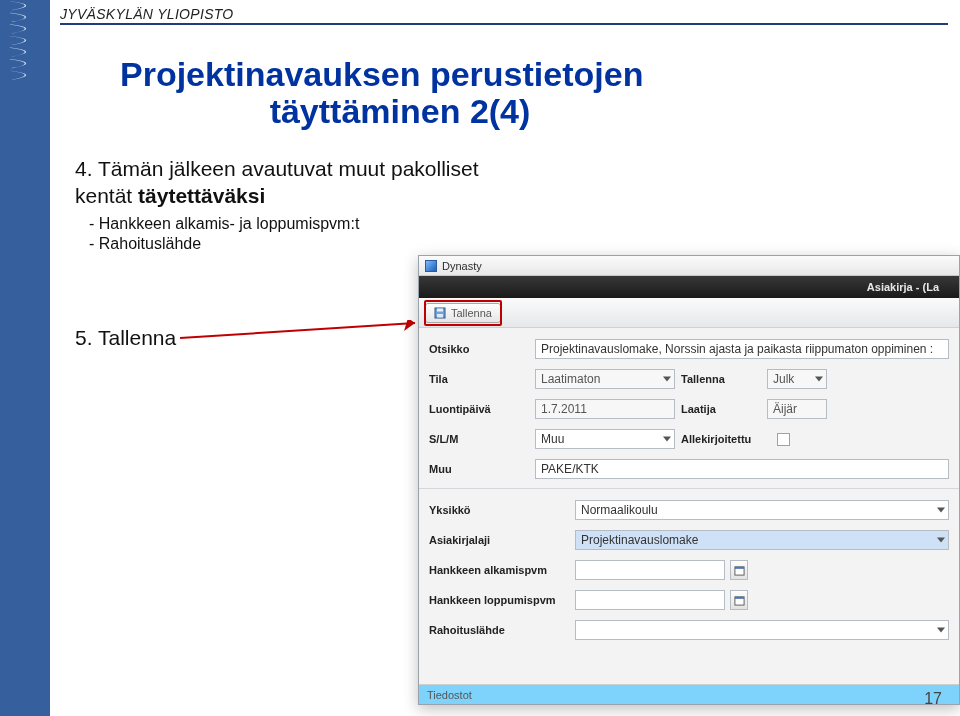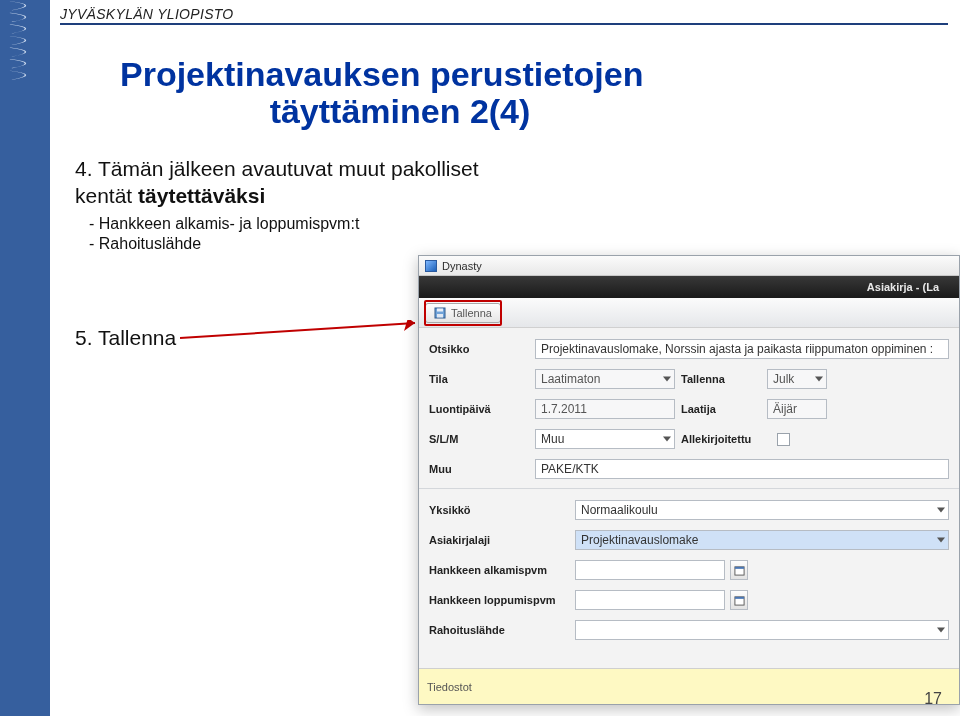--- a/index.html
+++ b/index.html
@@ -203,23 +203,23 @@
   }
   .lbl2 {
     width:80px;font-weight:bold;font-size:11px;color:#222;
   }
   .chk { width:13px;height:13px;border:1px solid #9aa2ab;background:#fff;}
   .sep {
     height:1px;background:#d4d7db;margin:6px -10px 8px -10px;
   }
   .footer-files {
     position:absolute; left:0; bottom:0; right:0;
-    height:36px;
+    height:20px;
     border-top:1px solid #cfcfcf;
-    background:#fef9c3;
+    background:#7dd3fc;
     display:flex;align-items:center;
     padding:4px 8px;
     font-size:11px;color:#555;
   }
   .pg {
     position:absolute; right:18px; bottom:8px;
     font-size:16px; color:#444;
   }
 </style>
 </head>

